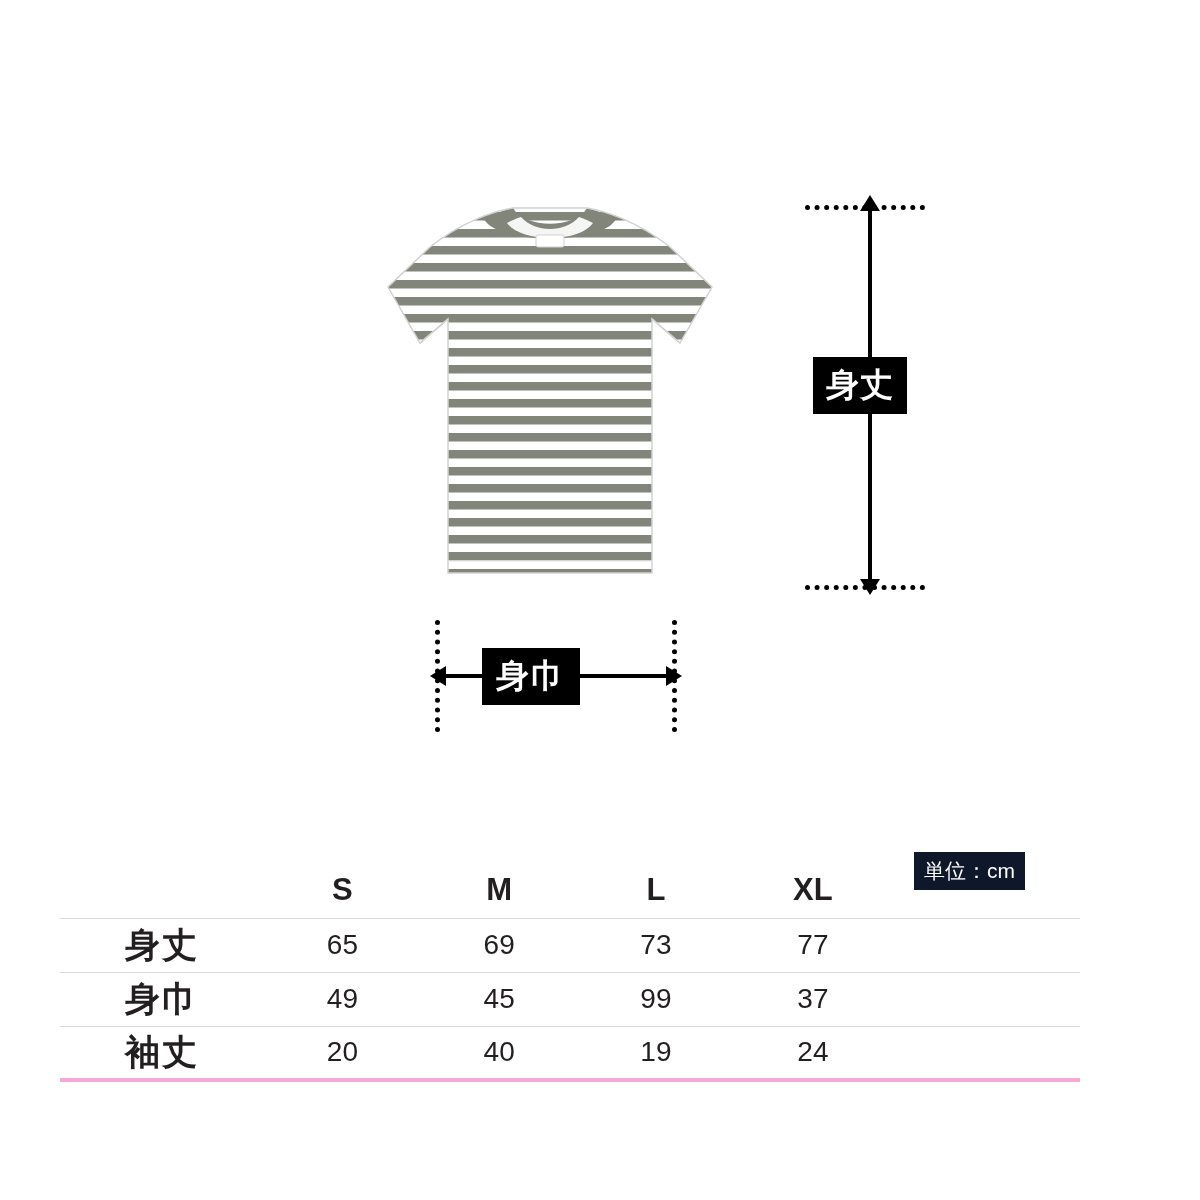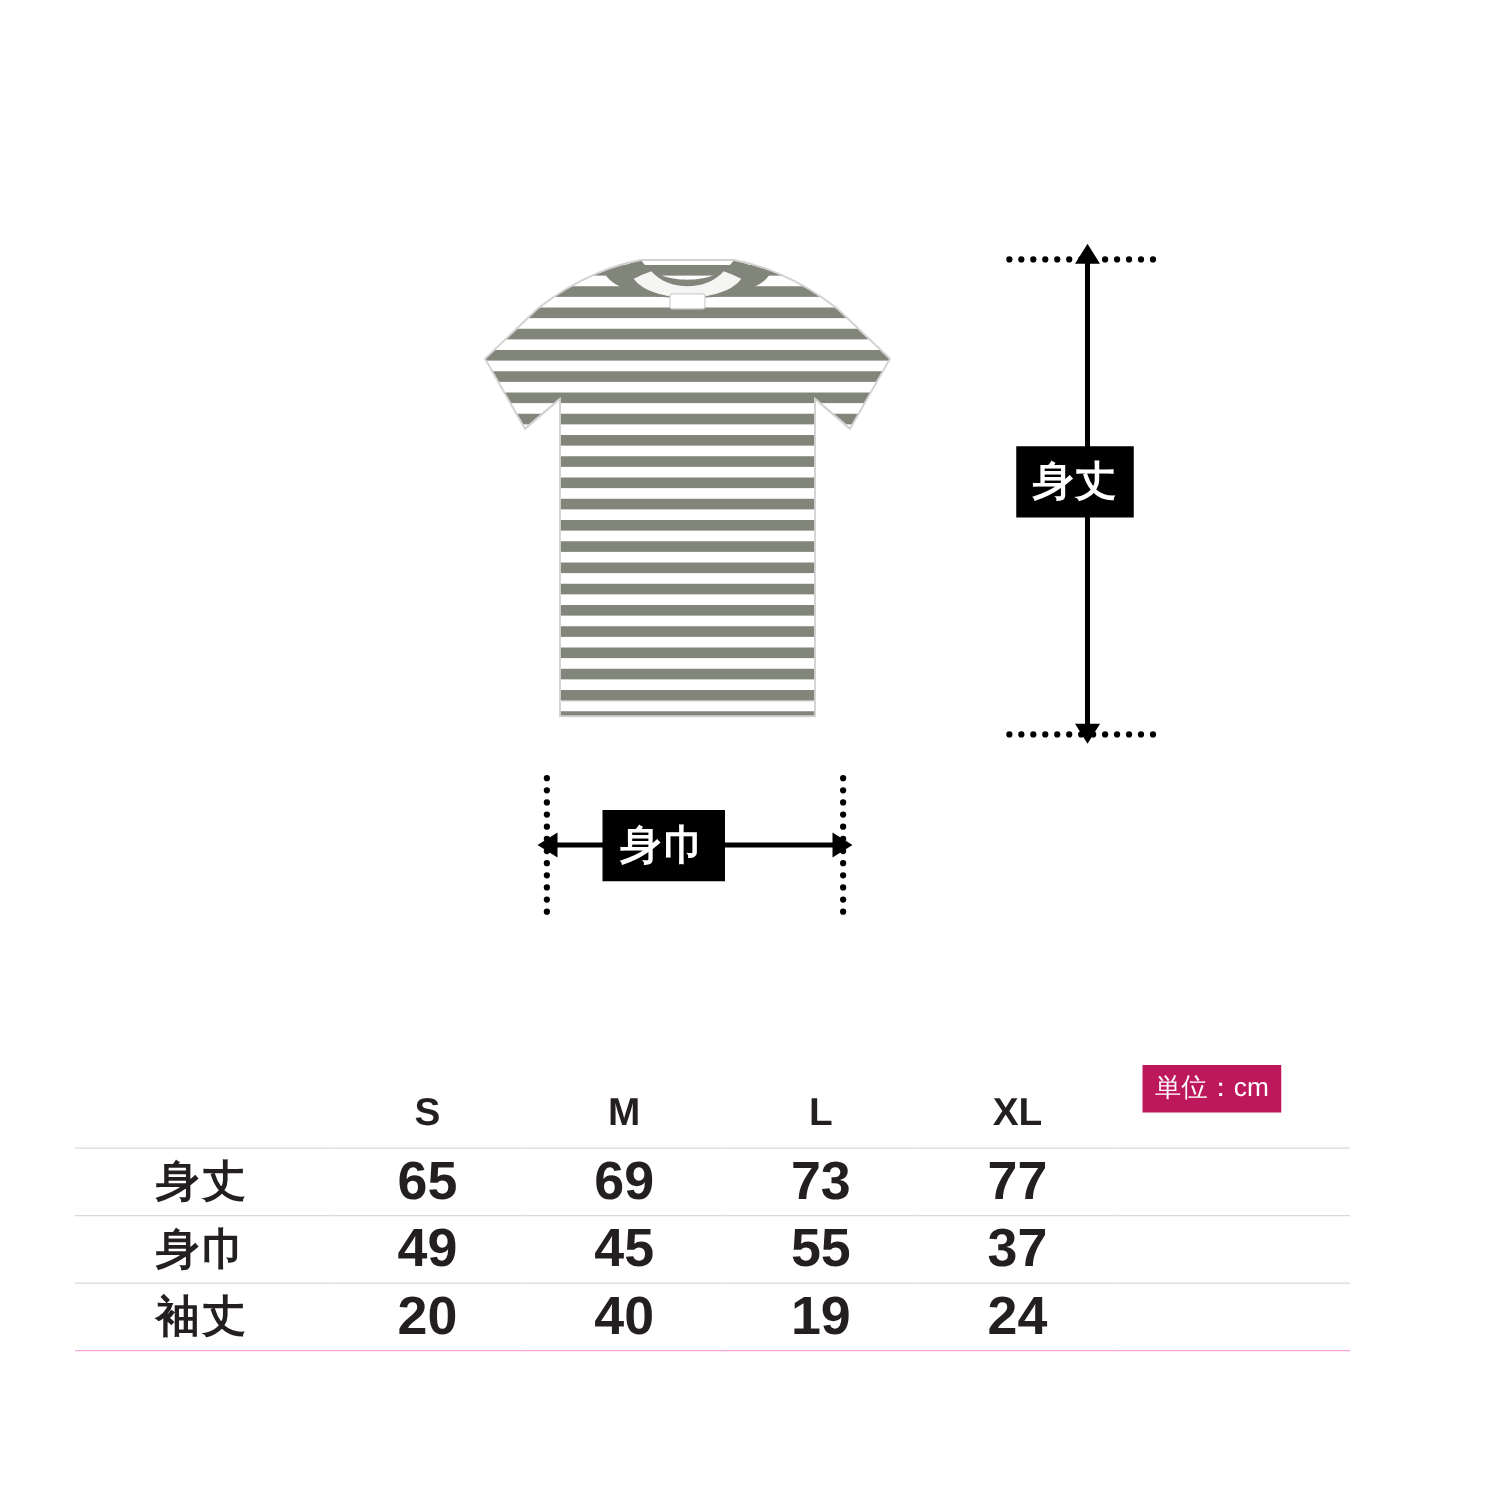--- a/index.html
+++ b/index.html
@@ -135,53 +135,53 @@
     padding: 11px 14px 13px 14px;
     letter-spacing: 2px;
     white-space: nowrap;
   }
 
   
   .unit-badge {
     position: absolute;
     right: 55px;
     top: 852px;
-    background: #be185d;
+    background: #0f172a;
     color: #fff;
     font-size: 21px;
     line-height: 1;
     padding: 8px 10px 9px 10px;
     white-space: nowrap;
   }
 
   
   .size-table {
     position: absolute;
     left: 60px;
     top: 862px;
     width: 1085px;
     border-collapse: collapse;
   }
   .size-table th, .size-table td {
-    font-weight: bold;
+    font-weight: normal;
     text-align: center;
-    font-size: 43px;
+    font-size: 28px;
     color: #231f20;
     padding: 0;
     height: 54px;
     vertical-align: middle;
   }
   .size-table thead th {
     font-weight: bold;
     font-size: 31px;
     height: 56px;
     border: none;
   }
   .size-table tbody tr { border-top: 1px solid #d9d9d9; }
-  .size-table tbody tr:last-child { border-bottom: 1px solid #f9a8d4; }
+  .size-table tbody tr:last-child { border-bottom: 4px solid #f9a8d4; }
   .size-table .rowhead {
     font-weight: bold;
     font-size: 35px;
     text-align: center;
     width: 215px;
     letter-spacing: 2px;
   }
   .col-size { width: 165px; }
   .col-pad { width: 270px; }
 </style>
@@ -261,21 +261,21 @@
         <td>65</td>
         <td>69</td>
         <td>73</td>
         <td>77</td>
         <td></td>
       </tr>
       <tr>
         <td class="rowhead">身巾</td>
         <td>49</td>
         <td>45</td>
-        <td>55</td>
+        <td>99</td>
         <td>37</td>
         <td></td>
       </tr>
       <tr>
         <td class="rowhead">袖丈</td>
         <td>20</td>
         <td>40</td>
         <td>19</td>
         <td>24</td>
         <td></td>

